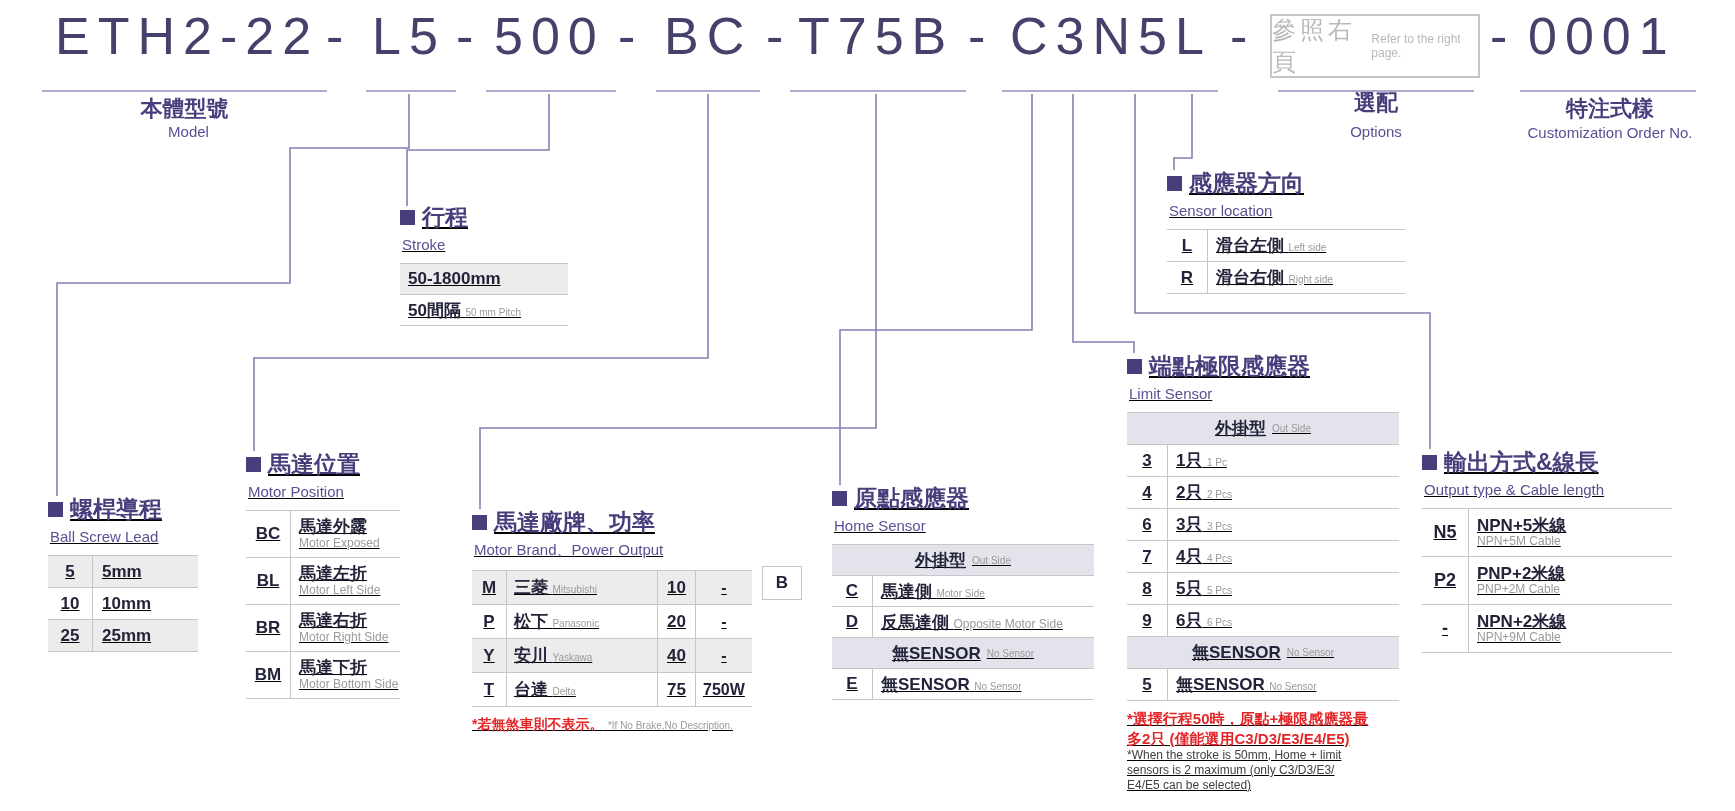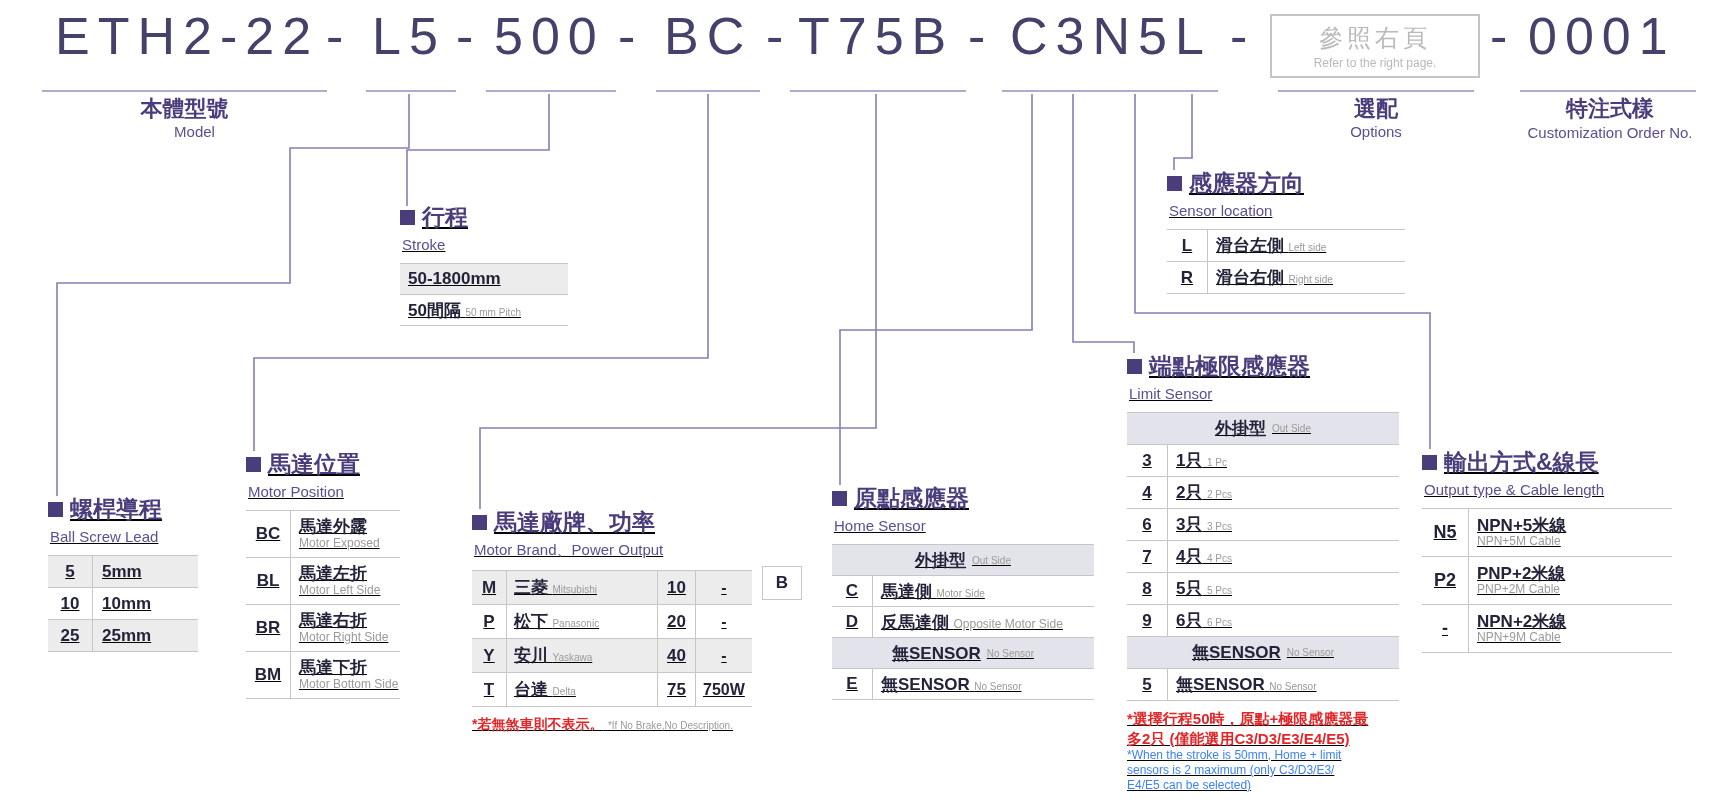--- a/index.html
+++ b/index.html
@@ -6,21 +6,21 @@
   .canvas{position:relative;width:1735px;height:811px;background:#ffffff;overflow:hidden;
           font-family:"Liberation Sans",sans-serif;padding-left:28px;}
   
   .code-seg{position:absolute;top:6px;font-size:52px;letter-spacing:8px;color:#44416a;white-space:nowrap;}
   .ul{position:absolute;top:90px;height:2px;background:#b3a8cf;}
   .lab{position:absolute;text-align:center;white-space:nowrap;}
   .lab.zh{font-size:22px;font-weight:bold;color:#4a3d7c;}
   .lab.en{font-size:15px;color:#5b4f92;}
   .lab.en.small{font-size:15px;}
   .opt-box{position:absolute;left:1270px;top:14px;width:206px;height:60px;border:2px solid #c5c5c5;
-           display:flex;flex-direction:column;align-items:center;justify-content:center;gap:2px;}
+           display:flex;flex-direction:row;align-items:center;justify-content:center;gap:2px;}
   .opt-zh{font-size:24px;letter-spacing:4px;color:#b9b9b9;}
   .opt-en{font-size:12px;color:#b9b9b9;}
   
   .connectors{position:absolute;left:0;top:0;pointer-events:none;}
   .connectors polyline{fill:none;stroke:#8a7cb4;stroke-width:1.6;}
   
   .sec{position:absolute;text-decoration:underline;}
   .sec-head{display:flex;align-items:center;gap:7px;font-size:23px;font-weight:bold;color:#4a3d7c;white-space:nowrap;}
   .sq{width:15px;height:15px;background:#4a3d7c;flex:none;}
   .sec-sub{font-size:15px;color:#5b4f92;margin:3px 0 10px 2px;white-space:nowrap;}
@@ -50,21 +50,21 @@
                font-size:16px;font-weight:bold;color:#23233a;border-left:1px solid #c6c6c6;}
   .brake{position:absolute;left:290px;top:59px;width:38px;height:32px;border:1px solid #c6c6c6;
          display:flex;align-items:center;justify-content:center;font-size:17px;font-weight:bold;color:#23233a;}
   .t-home{width:262px;} .t-home .row{height:30px;} .t-home .c{width:40px;}
   .t-limit{width:272px;} .t-limit .row{height:31px;} .t-limit .c{width:40px;}
   .t-sloc{width:238px;} .t-sloc .row{height:31px;} .t-sloc .c{width:40px;}
   .t-out{width:250px;} .t-out .row{height:47px;} .t-out .c{width:46px;font-size:18px;}
   .foot{margin-top:8px;white-space:nowrap;}
   .red{color:#e42528;font-weight:bold;font-size:14px;}
   .red.lg{font-size:15px;line-height:1.3;display:block;}
-  .graynote{color:#3b82f6;font-size:12px;line-height:1.25;display:block;}
+  .graynote{color:#404040;font-size:12px;line-height:1.25;display:block;}
 </style>
 </head>
 <body>
 
 <div class="canvas">
 
   <svg class="connectors" width="1735" height="811">
     <polyline points="409,94 409,148 290,148 290,283 57,283 57,496"></polyline>
     <polyline points="549,94 549,150 407,150 407,206"></polyline>
     <polyline points="708,94 708,358 254,358 254,451"></polyline>
@@ -97,22 +97,22 @@
   <div class="ul" style="left:42px;width:285px"></div>
   <div class="ul" style="left:366px;width:90px"></div>
   <div class="ul" style="left:486px;width:130px"></div>
   <div class="ul" style="left:656px;width:104px"></div>
   <div class="ul" style="left:790px;width:176px"></div>
   <div class="ul" style="left:1002px;width:216px"></div>
   <div class="ul" style="left:1278px;width:196px"></div>
   <div class="ul" style="left:1520px;width:176px"></div>
 
   <div class="lab zh" style="left:42px;width:285px;top:94px">本體型號</div>
-  <div class="lab en" style="left:52px;width:285px;top:123px">Model</div>
-  <div class="lab zh" style="left:1278px;width:196px;top:94px">選配</div>
+  <div class="lab en" style="left:46px;width:285px;top:123px">Model</div>
+  <div class="lab zh" style="left:1278px;width:196px;top:88px">選配</div>
   <div class="lab en" style="left:1278px;width:196px;top:123px">Options</div>
   <div class="lab zh" style="left:1500px;width:220px;top:94px">特注式樣</div>
   <div class="lab en small" style="left:1500px;width:220px;top:124px">Customization Order No.</div>
 
   <div class="sec" style="left:48px;top:494px">
     <div class="sec-head">
       <span class="sq"></span>
       <span>螺桿導程</span>
     </div>
     <div class="sec-sub">Ball Screw Lead</div>

